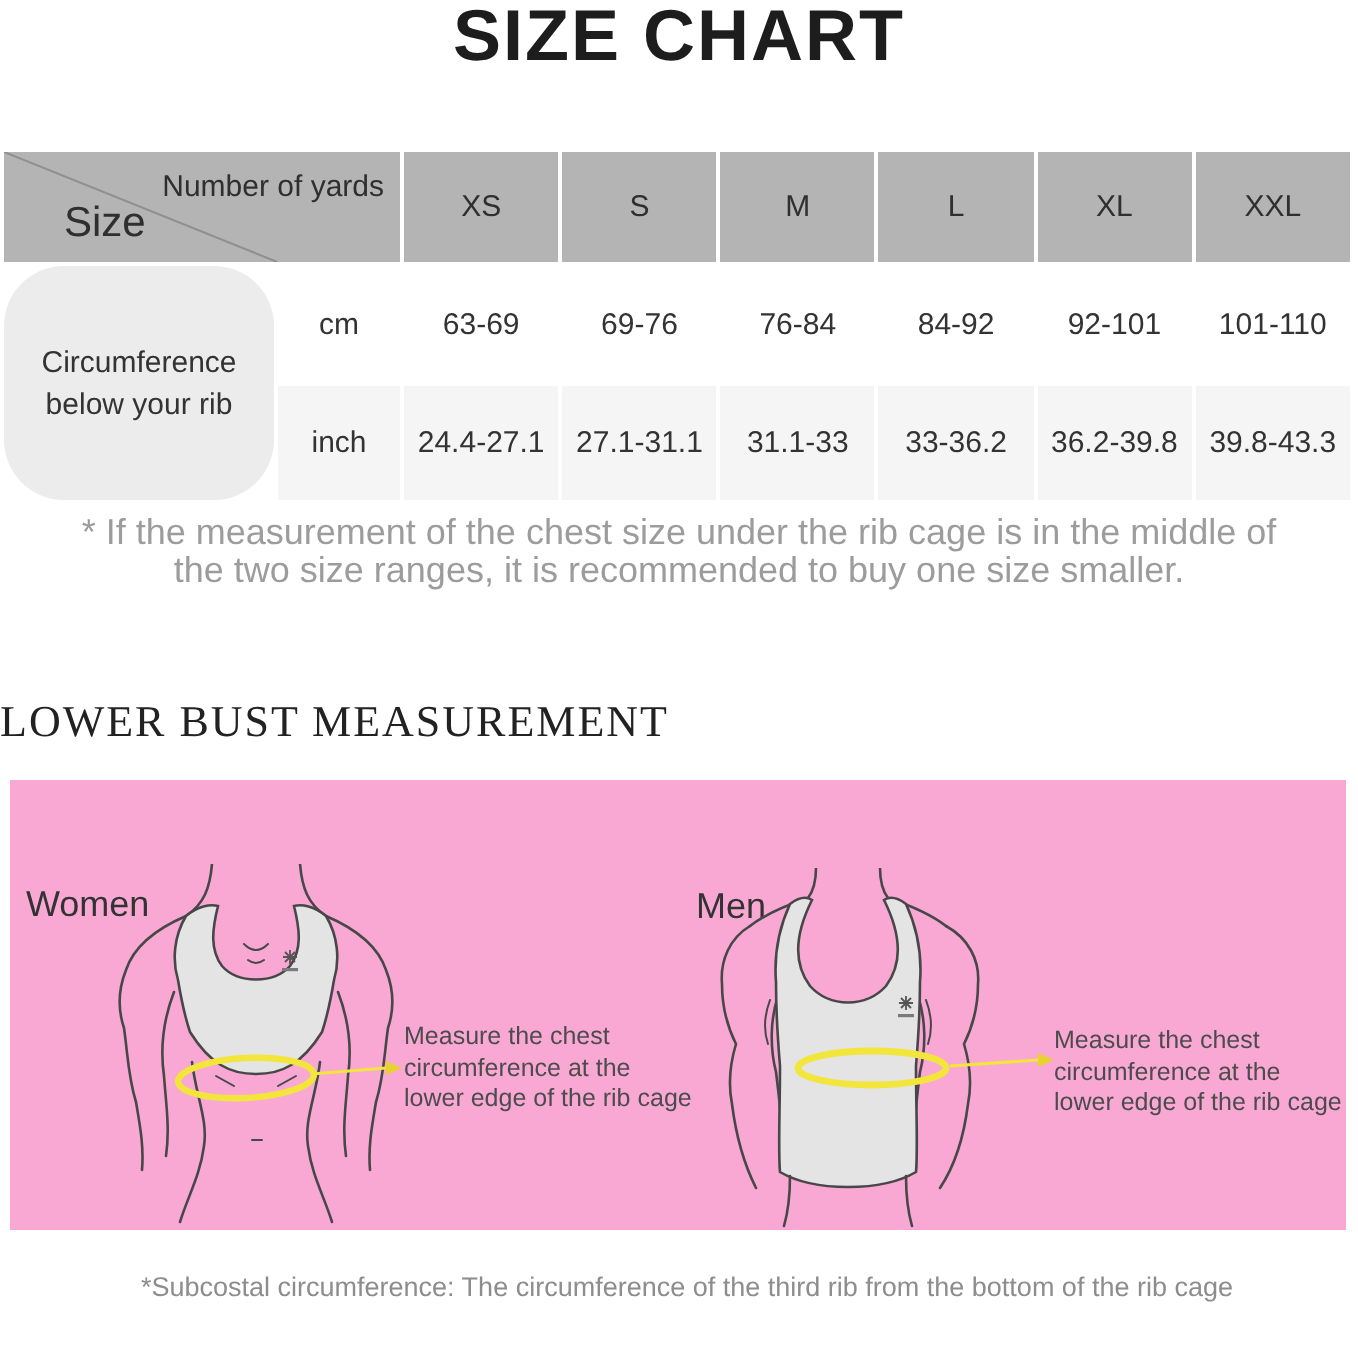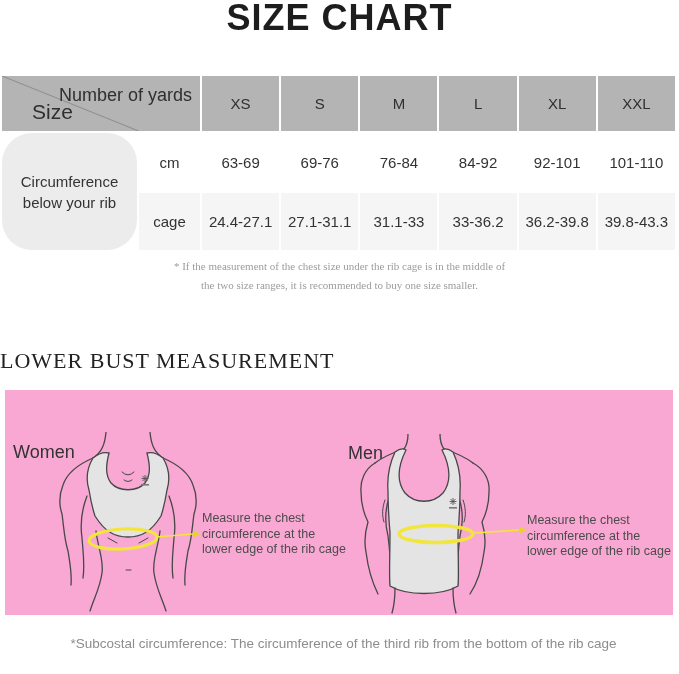--- a/index.html
+++ b/index.html
@@ -14,32 +14,32 @@
   }
   
   .size-table{
     position:absolute;top:74px;left:0;width:677px;
     border-collapse:separate;border-spacing:2px;table-layout:fixed;
     background:#ffffff;
   }
   .size-table td{text-align:center;vertical-align:middle;font-size:15px;color:#333;}
   .size-table .hdr td{background:#b4b4b4;height:53px;color:#2f2f2f;}
   .corner-cell{position:relative;background:#b4b4b4;}
-  .corner-top{position:absolute;top:9px;right:8px;font-size:18px;color:#2f2f2f;}
+  .corner-top{position:absolute;top:9px;right:8px;font-size:15px;color:#2f2f2f;}
   .corner-bottom{position:absolute;bottom:7px;left:30px;font-size:21px;color:#2f2f2f;}
   .corner-diag{position:absolute;inset:0;width:100%;height:100%;}
   .row-head-cell{background:#ececec;color:#3d3d3d;border-radius:30px;}
   .row-head-cell div{line-height:21px;font-size:15px;}
   .row-cm td{background:#ffffff;height:56px;}
   .row-inch td{background:#f5f5f5;height:55px;}
   .row-cm td.row-head-cell, .row-inch td.row-head-cell{background:#ececec;}
   
   .table-note{
     position:absolute;top:257px;left:0;width:100%;text-align:center;
-    font-size:11px;line-height:19px;color:#9c9c9c;font-family:Liberation Serif, serif;
+    font-size:18px;line-height:19px;color:#9c9c9c;
   }
   .section-heading{
     position:absolute;top:348px;left:0;
     font-size:22px;letter-spacing:1px;color:#222;font-family:Liberation Serif, serif;
   }
   .bottom-note{
     position:absolute;top:636px;left:4px;width:100%;text-align:center;
     font-size:13.5px;color:#8d8d8d;
   }
   
@@ -99,21 +99,21 @@
       </td>
       <td>cm</td>
       <td>63-69</td>
       <td>69-76</td>
       <td>76-84</td>
       <td>84-92</td>
       <td>92-101</td>
       <td>101-110</td>
     </tr>
     <tr class="row-inch">
-      <td>cage</td>
+      <td>inch</td>
       <td>24.4-27.1</td>
       <td>27.1-31.1</td>
       <td>31.1-33</td>
       <td>33-36.2</td>
       <td>36.2-39.8</td>
       <td>39.8-43.3</td>
     </tr>
   </tbody>
     </table>
 

